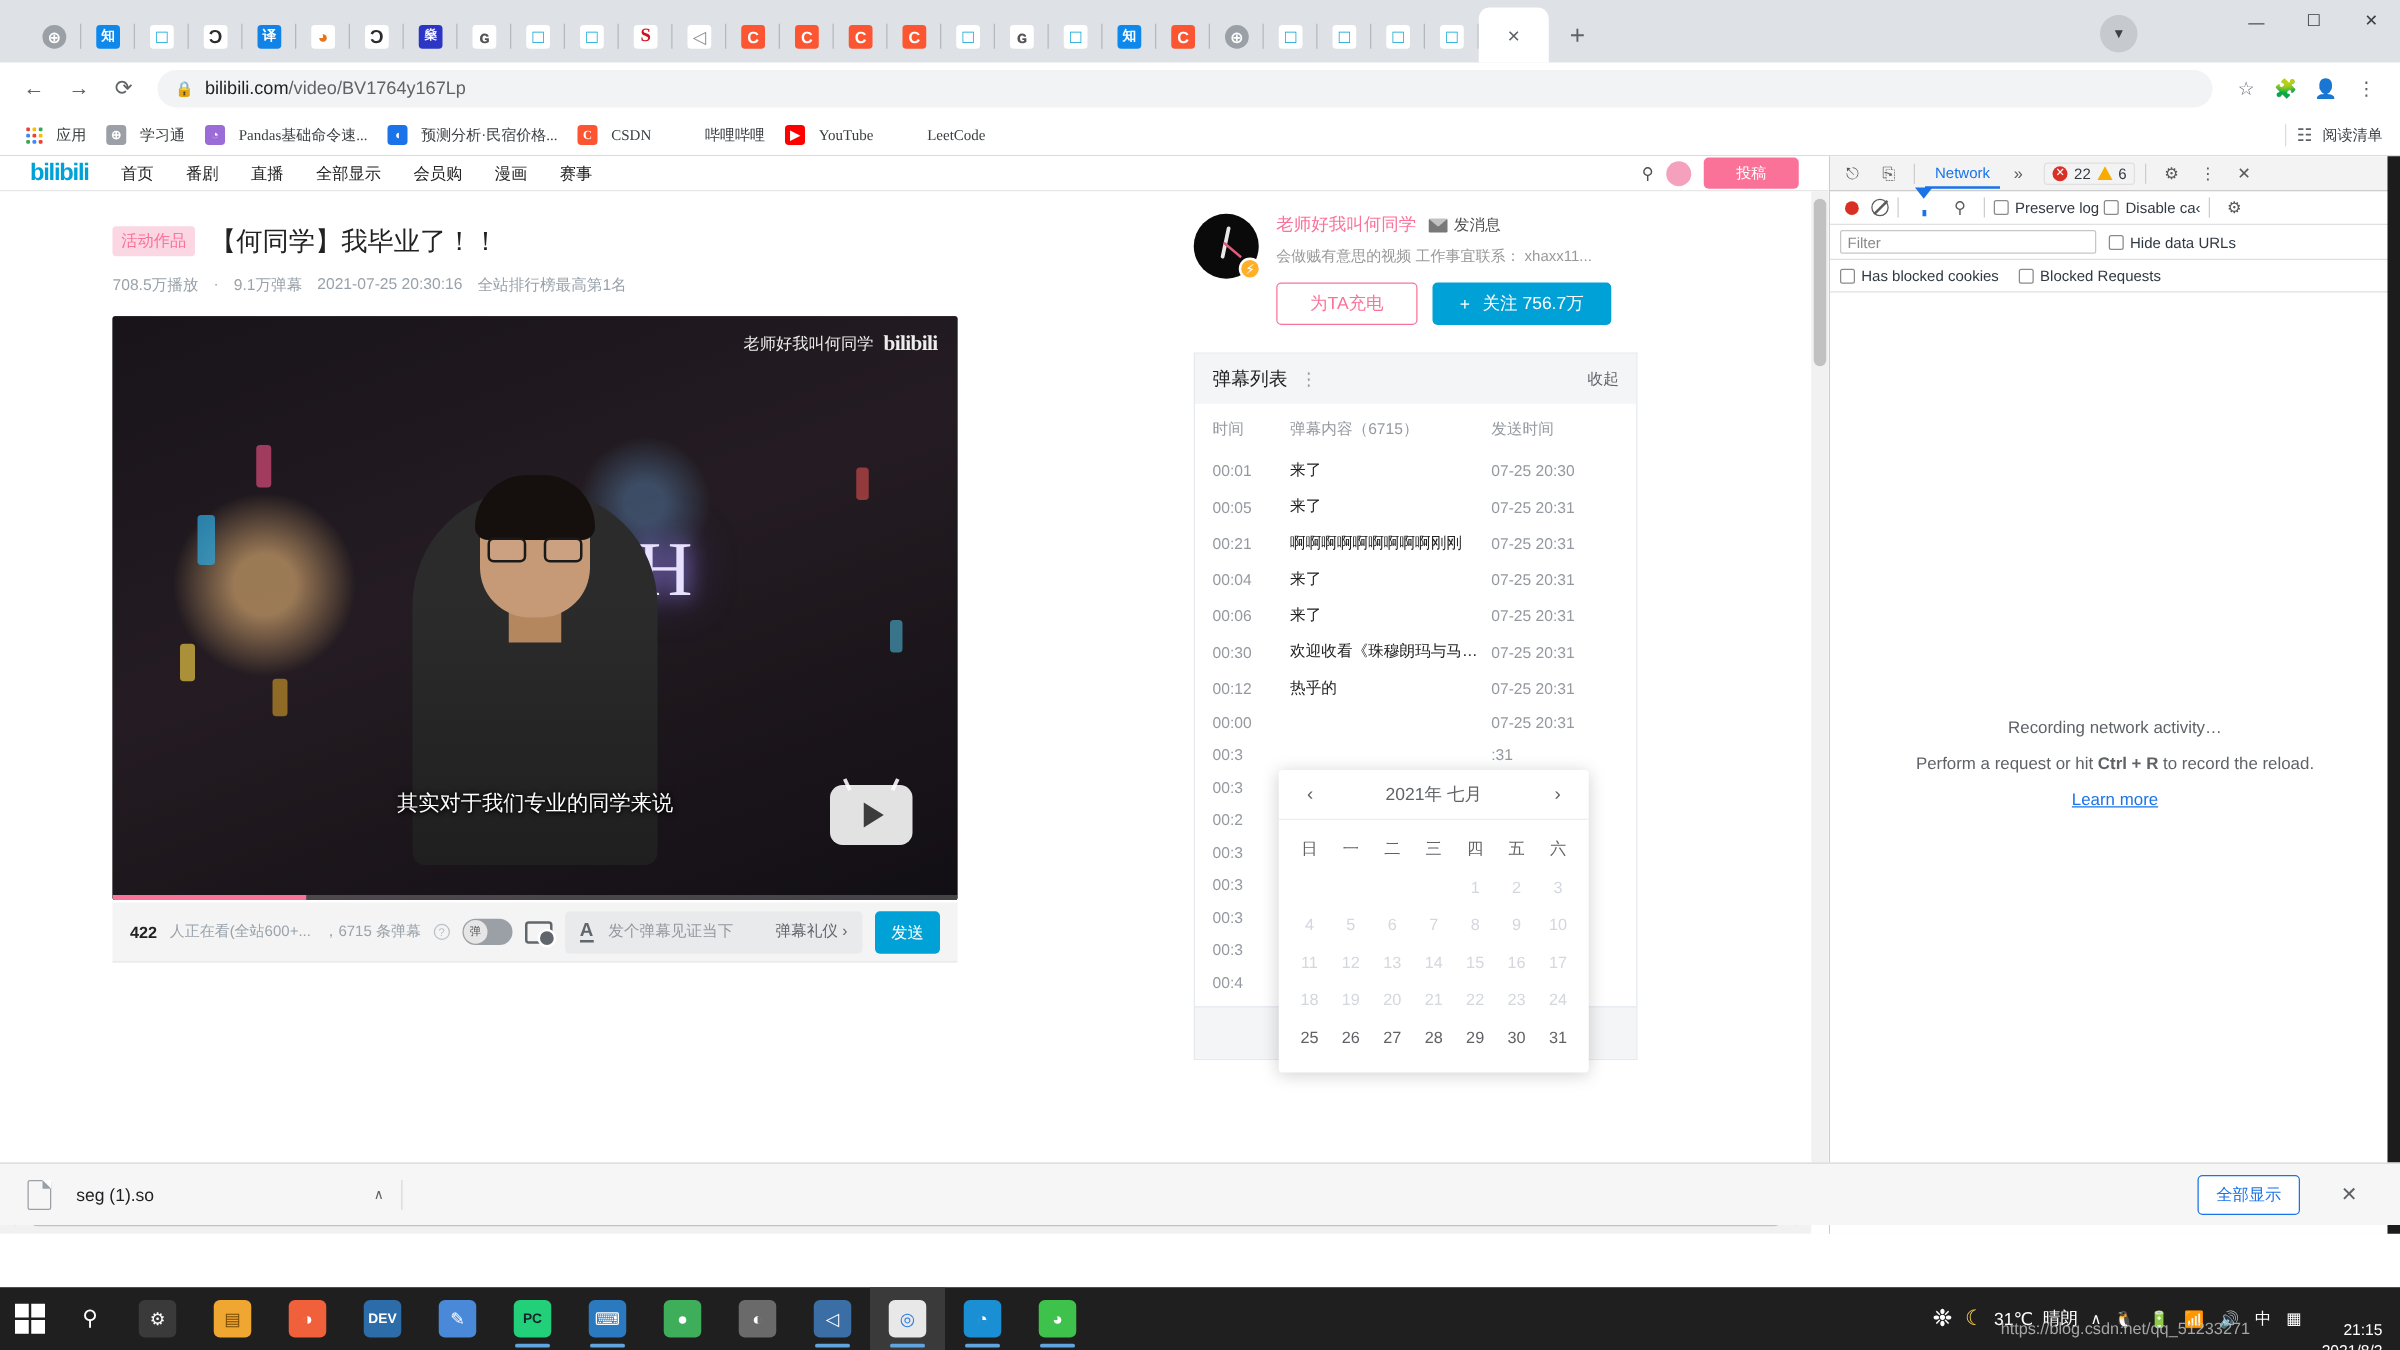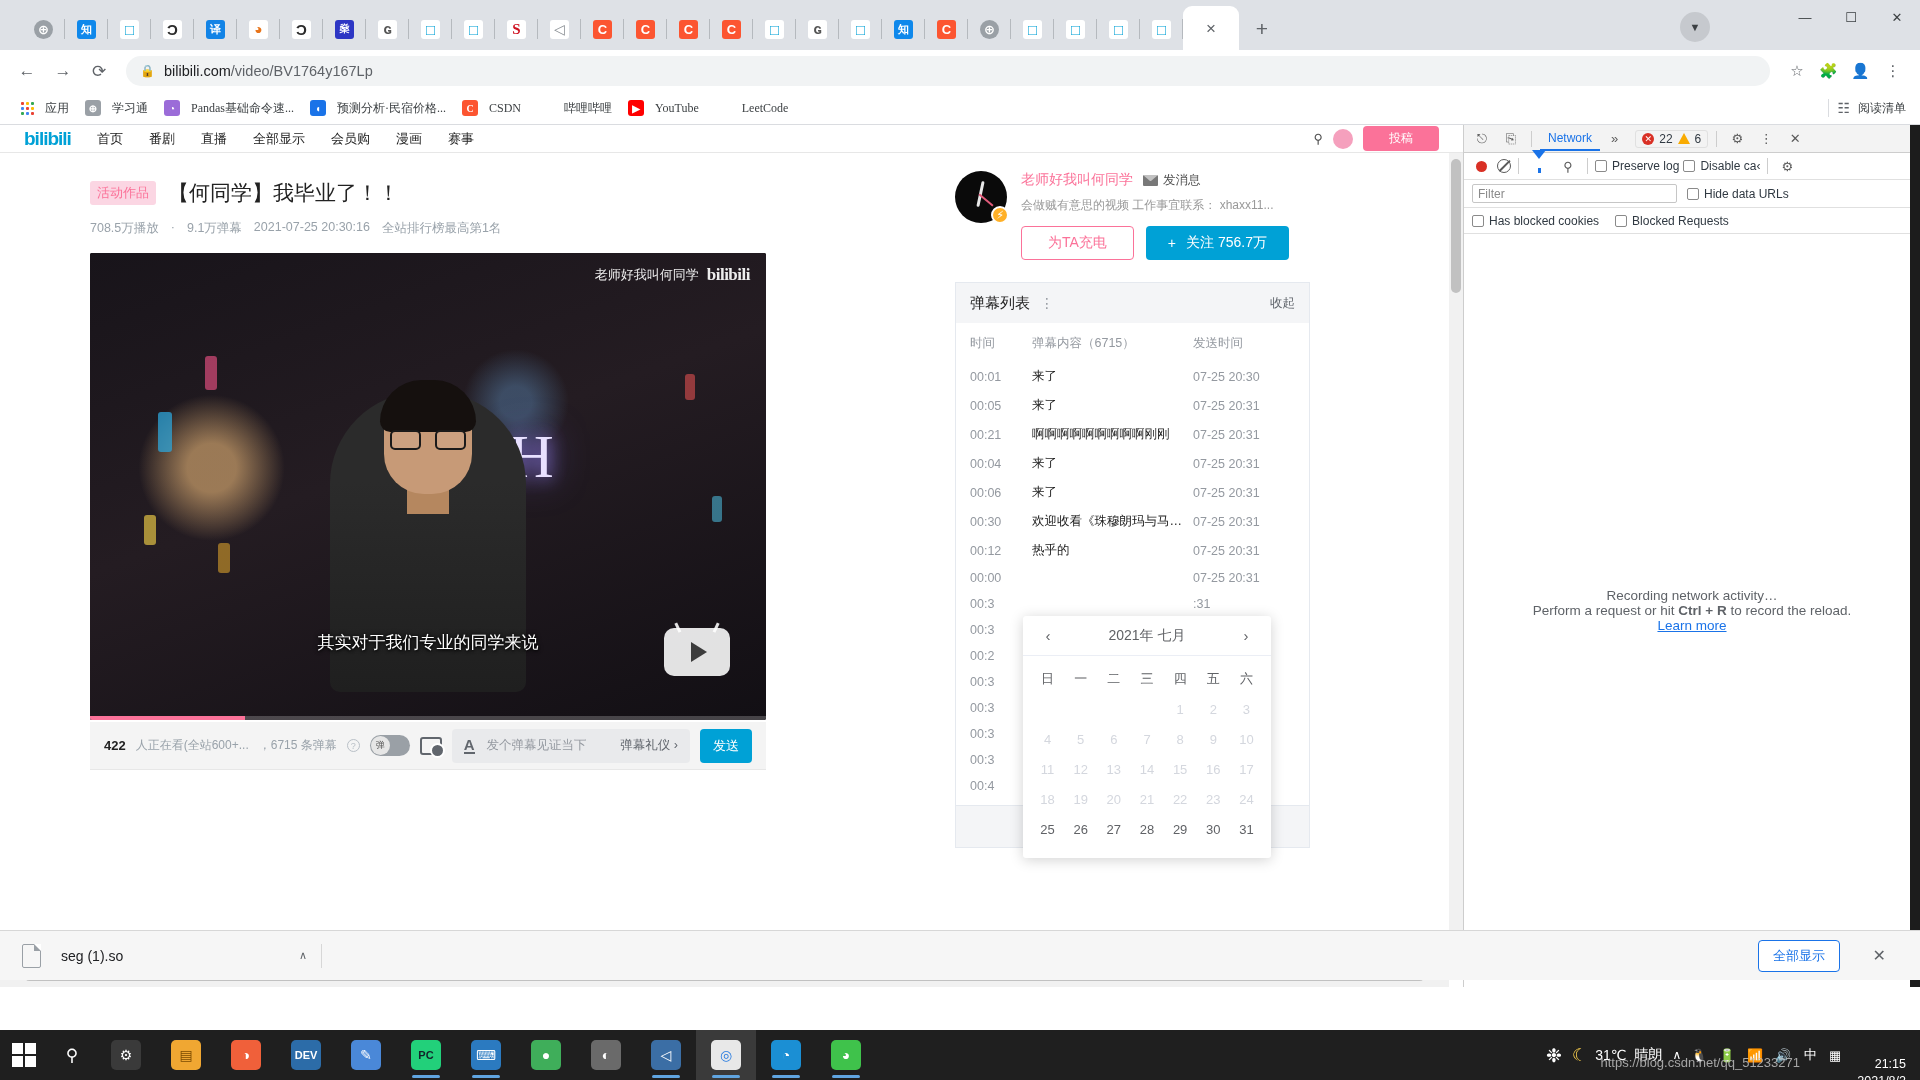--- a/index.html
+++ b/index.html
@@ -313,21 +313,21 @@
                color:#8a8a8a; font-size:12px; }
   .dt-types { height:26px; border-bottom:1px solid #e0e0e0; display:flex; align-items:center;
               padding:0 6px; gap:11px; font-size:12px; color:#303942; overflow:hidden; }
   .dt-type-all { background:#9e9e9e; color:#fff; border-radius:9px; padding:1px 7px; }
   .dt-toolbar4 { height:26px; border-bottom:1px solid #e0e0e0; display:flex; align-items:center;
                  padding:0 8px; gap:16px; }
   .dt-ruler { height: 62px; display:flex; border-bottom:1px solid #e0e0e0; }
   .dt-rcell { flex:1; border-right:1px solid #e0e0e0; text-align:right; padding:6px 6px 0 0;
               font-size:11.5px; color:#303942; }
   .dt-empty { flex:1; display:flex; flex-direction:column; align-items:center; justify-content:center;
-              font-size:13.5px; color:#5f6368; text-align:center; padding: 0 40px; }
+              gap:14px; font-size:13.5px; color:#5f6368; text-align:center; padding: 0 40px; }
   .dt-empty a { color:#1a73e8; }
   .dt-rightstrip { width: 10px; background:#1a1a1a; }
 
   
   .dlbar { position:absolute; left:0; bottom:50px; width:1920px; height:50px; background:#f6f6f6;
            border-top:1px solid #d7d7d7; display:flex; align-items:center; padding: 0 22px; }
   .dl-item { display:flex; align-items:center; gap:20px; padding-right: 14px; border-right:1px solid #d7d7d7;
              min-width: 300px; }
   .dl-file { width:19px; height:24px; border:1.4px solid #9aa0a6; border-radius:2px; position:relative; }
   .dl-file:after{content:"";position:absolute;right:-1px;top:-1px;border-top:7px solid #fff;

